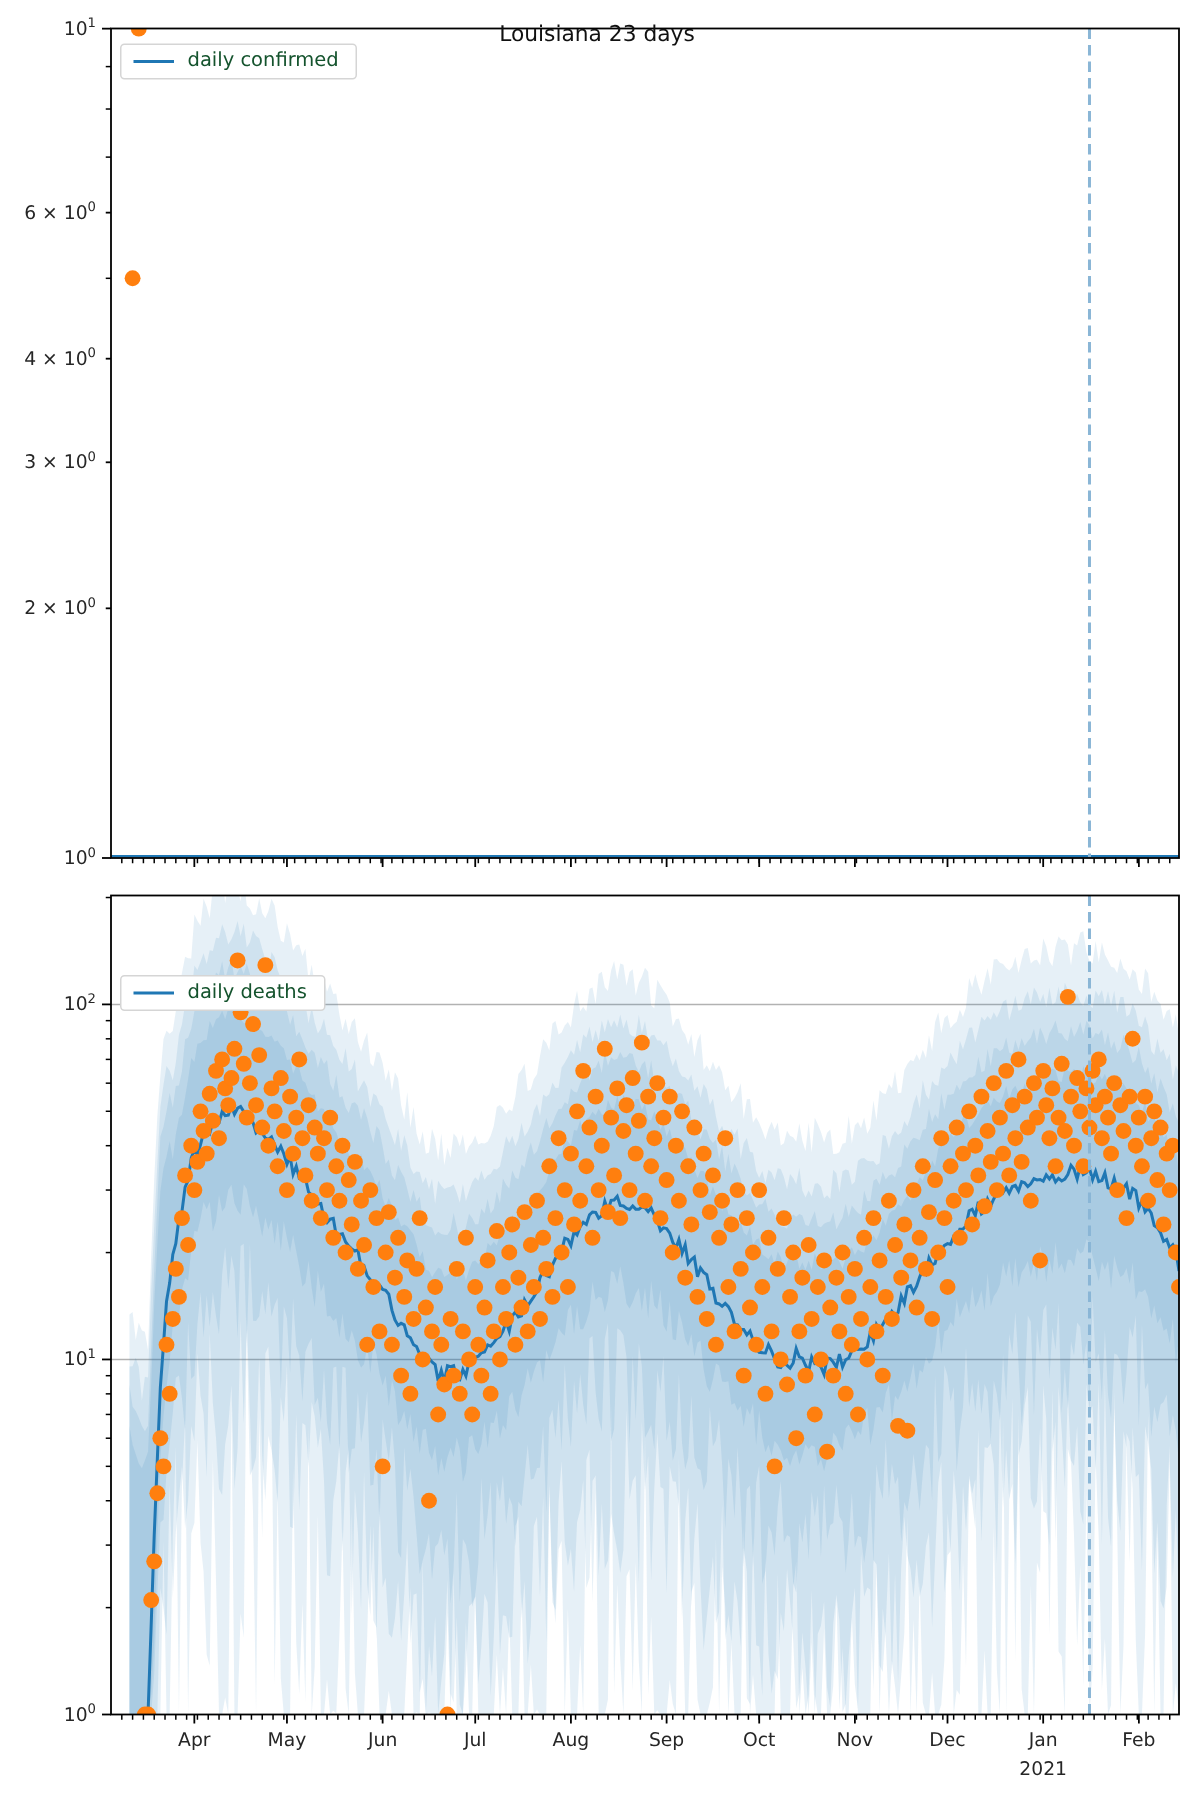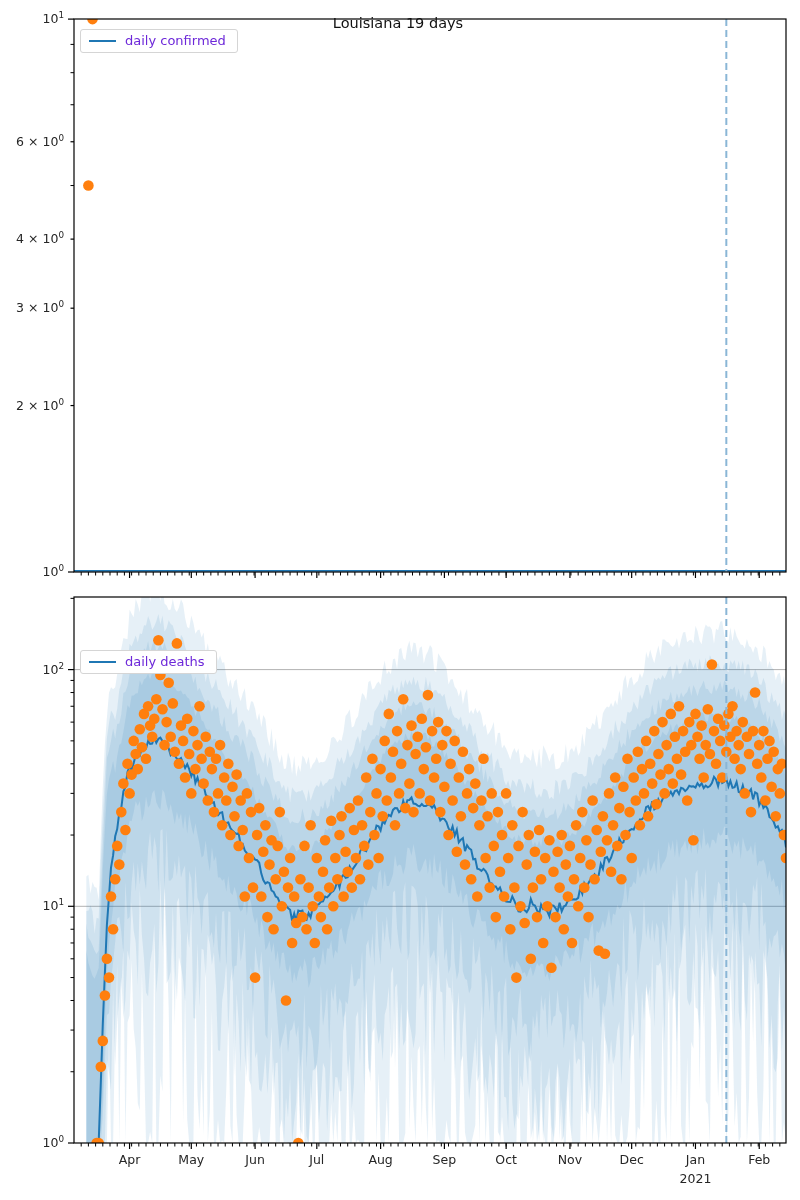--- a/index.html
+++ b/index.html
@@ -3,21 +3,21 @@
 <meta charset="utf-8">
 <style>
   html,body{margin:0;padding:0;background:#fff;}
   .figure{position:relative;width:800px;height:1200px;background:#ffffff;overflow:hidden;
           font-family:"DejaVu Sans","Liberation Sans",sans-serif;}
   .chart-title{position:absolute;left:398px;top:15px;transform:translateX(-50%);
                font-size:14.5px;color:#111;white-space:nowrap;}
   .legend{position:absolute;display:flex;align-items:center;gap:9px;background:#fff;
           border:1px solid #d5d5d5;border-radius:3px;padding:3px 11px 4px 8px;z-index:5;}
   .legend .swatch{display:inline-block;width:27px;height:2px;background:#1f77b4;}
-  .legend .lbl{font-size:13px;color:#6d28d9;white-space:nowrap;}
+  .legend .lbl{font-size:13px;color:#14532d;white-space:nowrap;}
   #legend-top{left:80px;top:29px;}
   #legend-bottom{left:80px;top:602px;margin-top:48px;}
   svg{position:absolute;left:0;top:0;}
   text{fill:#262626;}
 </style>
 </head>
 <body>
 
 <div class="figure">
   <svg id="chart-svg" width="800" height="1200" viewBox="0 0 800 1200">
@@ -671,21 +671,21 @@
         <line x1="70.5" x2="74" y1="763.7924000526713" y2="763.7924000526713" stroke="#000000" stroke-width="1"></line>
         <line x1="70.5" x2="74" y1="740.8537999736643" y2="740.8537999736643" stroke="#000000" stroke-width="1"></line>
         <line x1="70.5" x2="74" y1="722.1115990341916" y2="722.1115990341916" stroke="#000000" stroke-width="1"></line>
         <line x1="70.5" x2="74" y1="706.2652939286254" y2="706.2652939286254" stroke="#000000" stroke-width="1"></line>
         <line x1="70.5" x2="74" y1="692.538600079007" y2="692.538600079007" stroke="#000000" stroke-width="1"></line>
         <line x1="70.5" x2="74" y1="680.4307980157118" y2="680.4307980157118" stroke="#000000" stroke-width="1"></line>
         <line x1="70.5" x2="74" y1="598.3462000263356" y2="598.3462000263356" stroke="#000000" stroke-width="1"></line>
       </g>
     </svg>
 
-  <div class="chart-title">Louisiana 19 days</div>
+  <div class="chart-title">Louisiana 23 days</div>
 
   <div class="legend" id="legend-top">
     <span class="swatch"></span>
     <span class="lbl">daily confirmed</span>
   </div>
 
   <div class="legend" id="legend-bottom">
     <span class="swatch"></span>
     <span class="lbl">daily deaths</span>
   </div>

